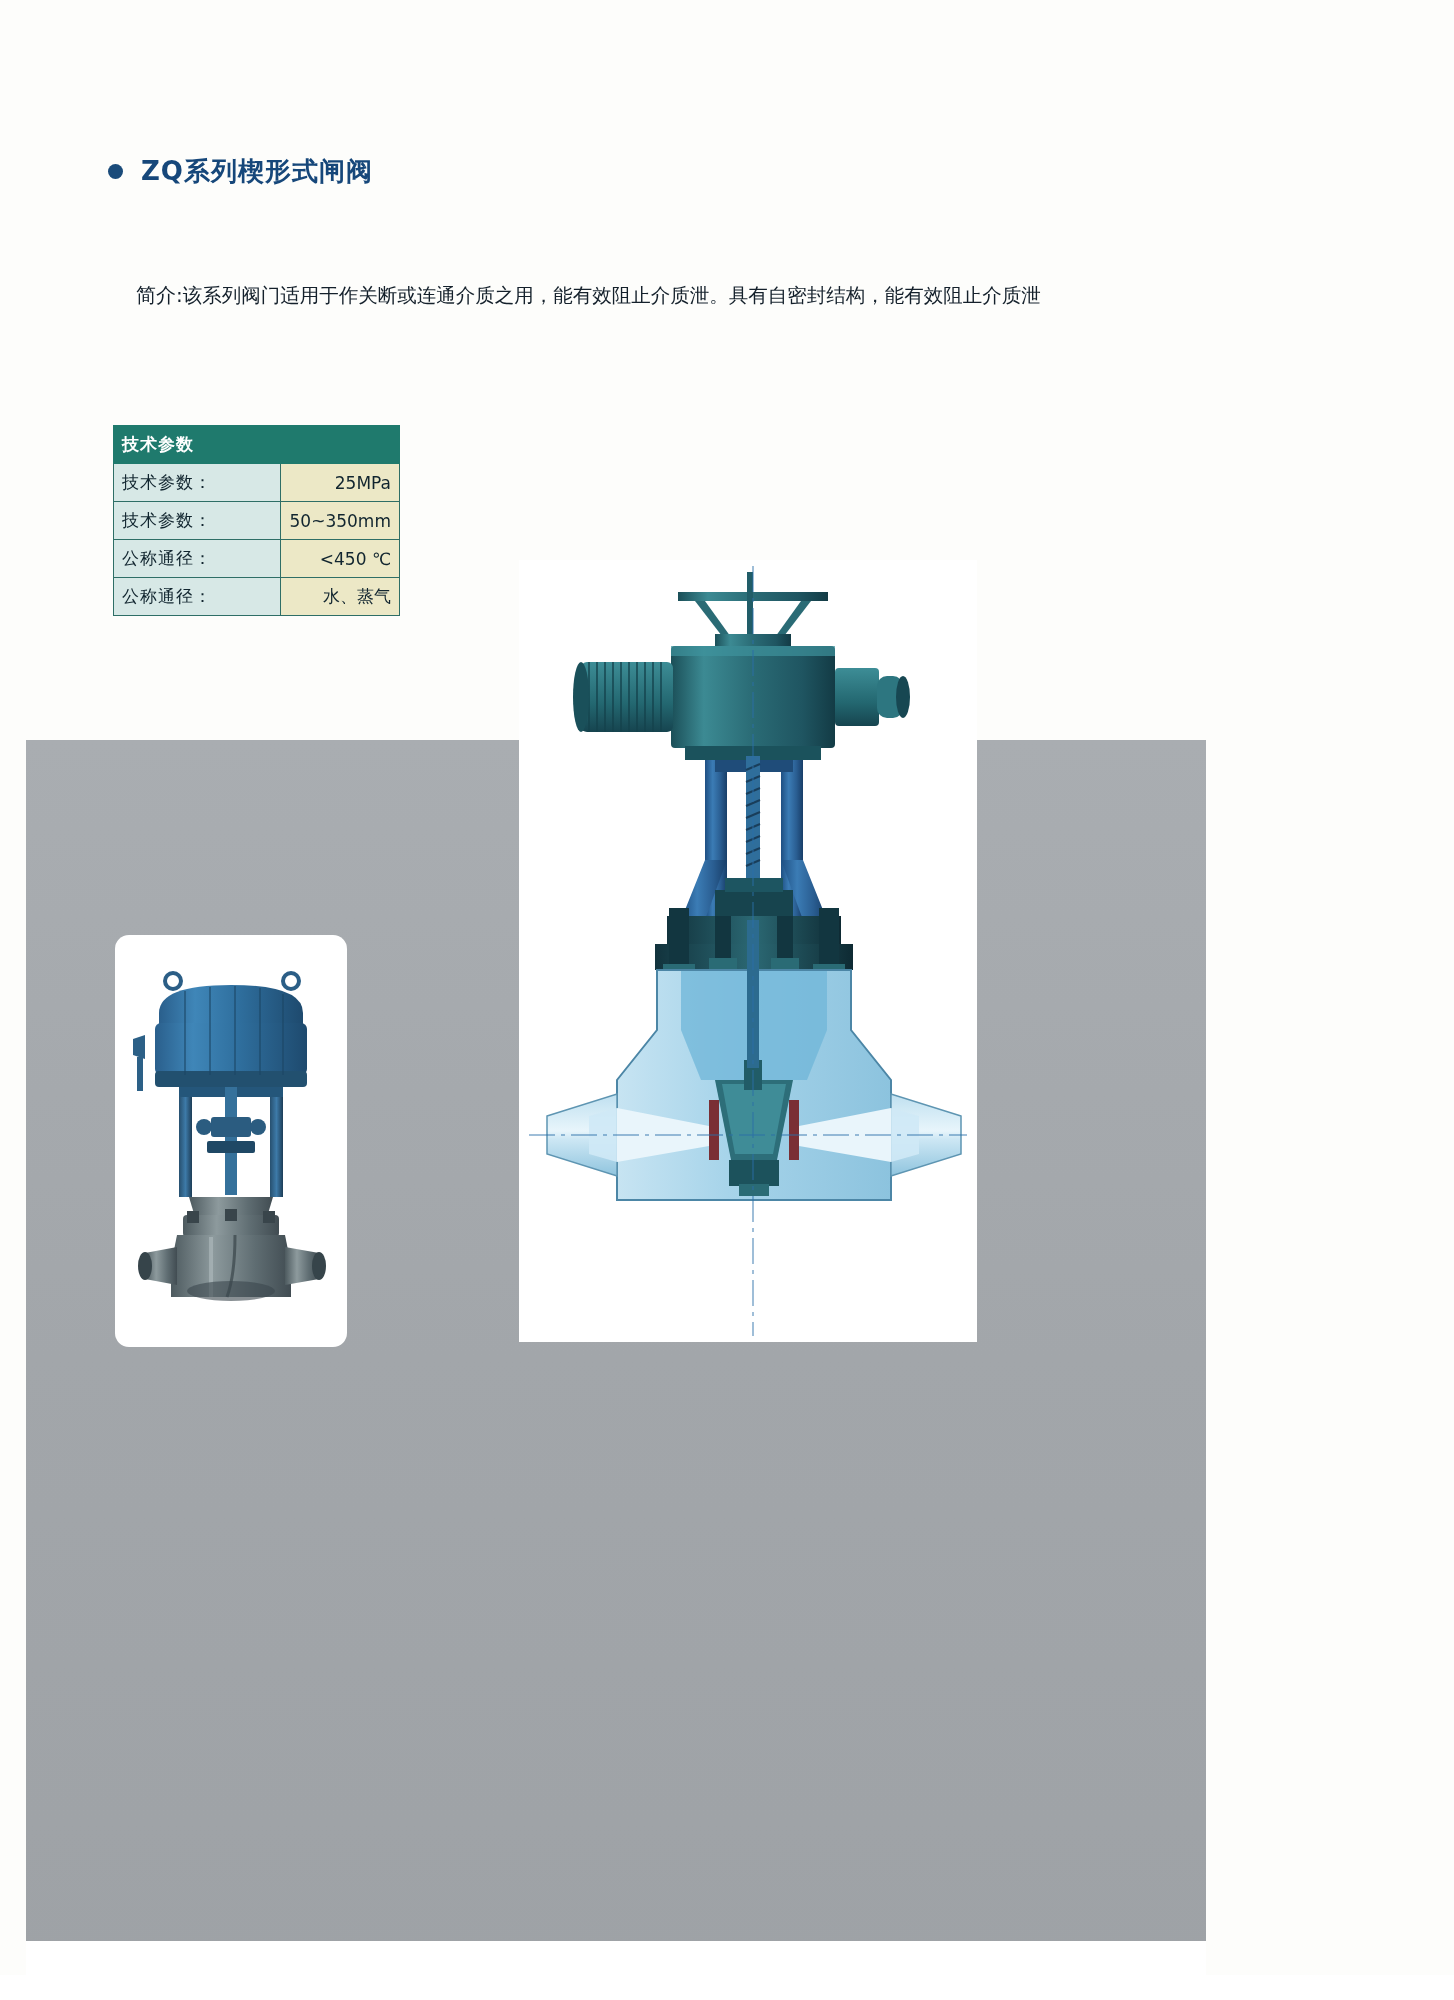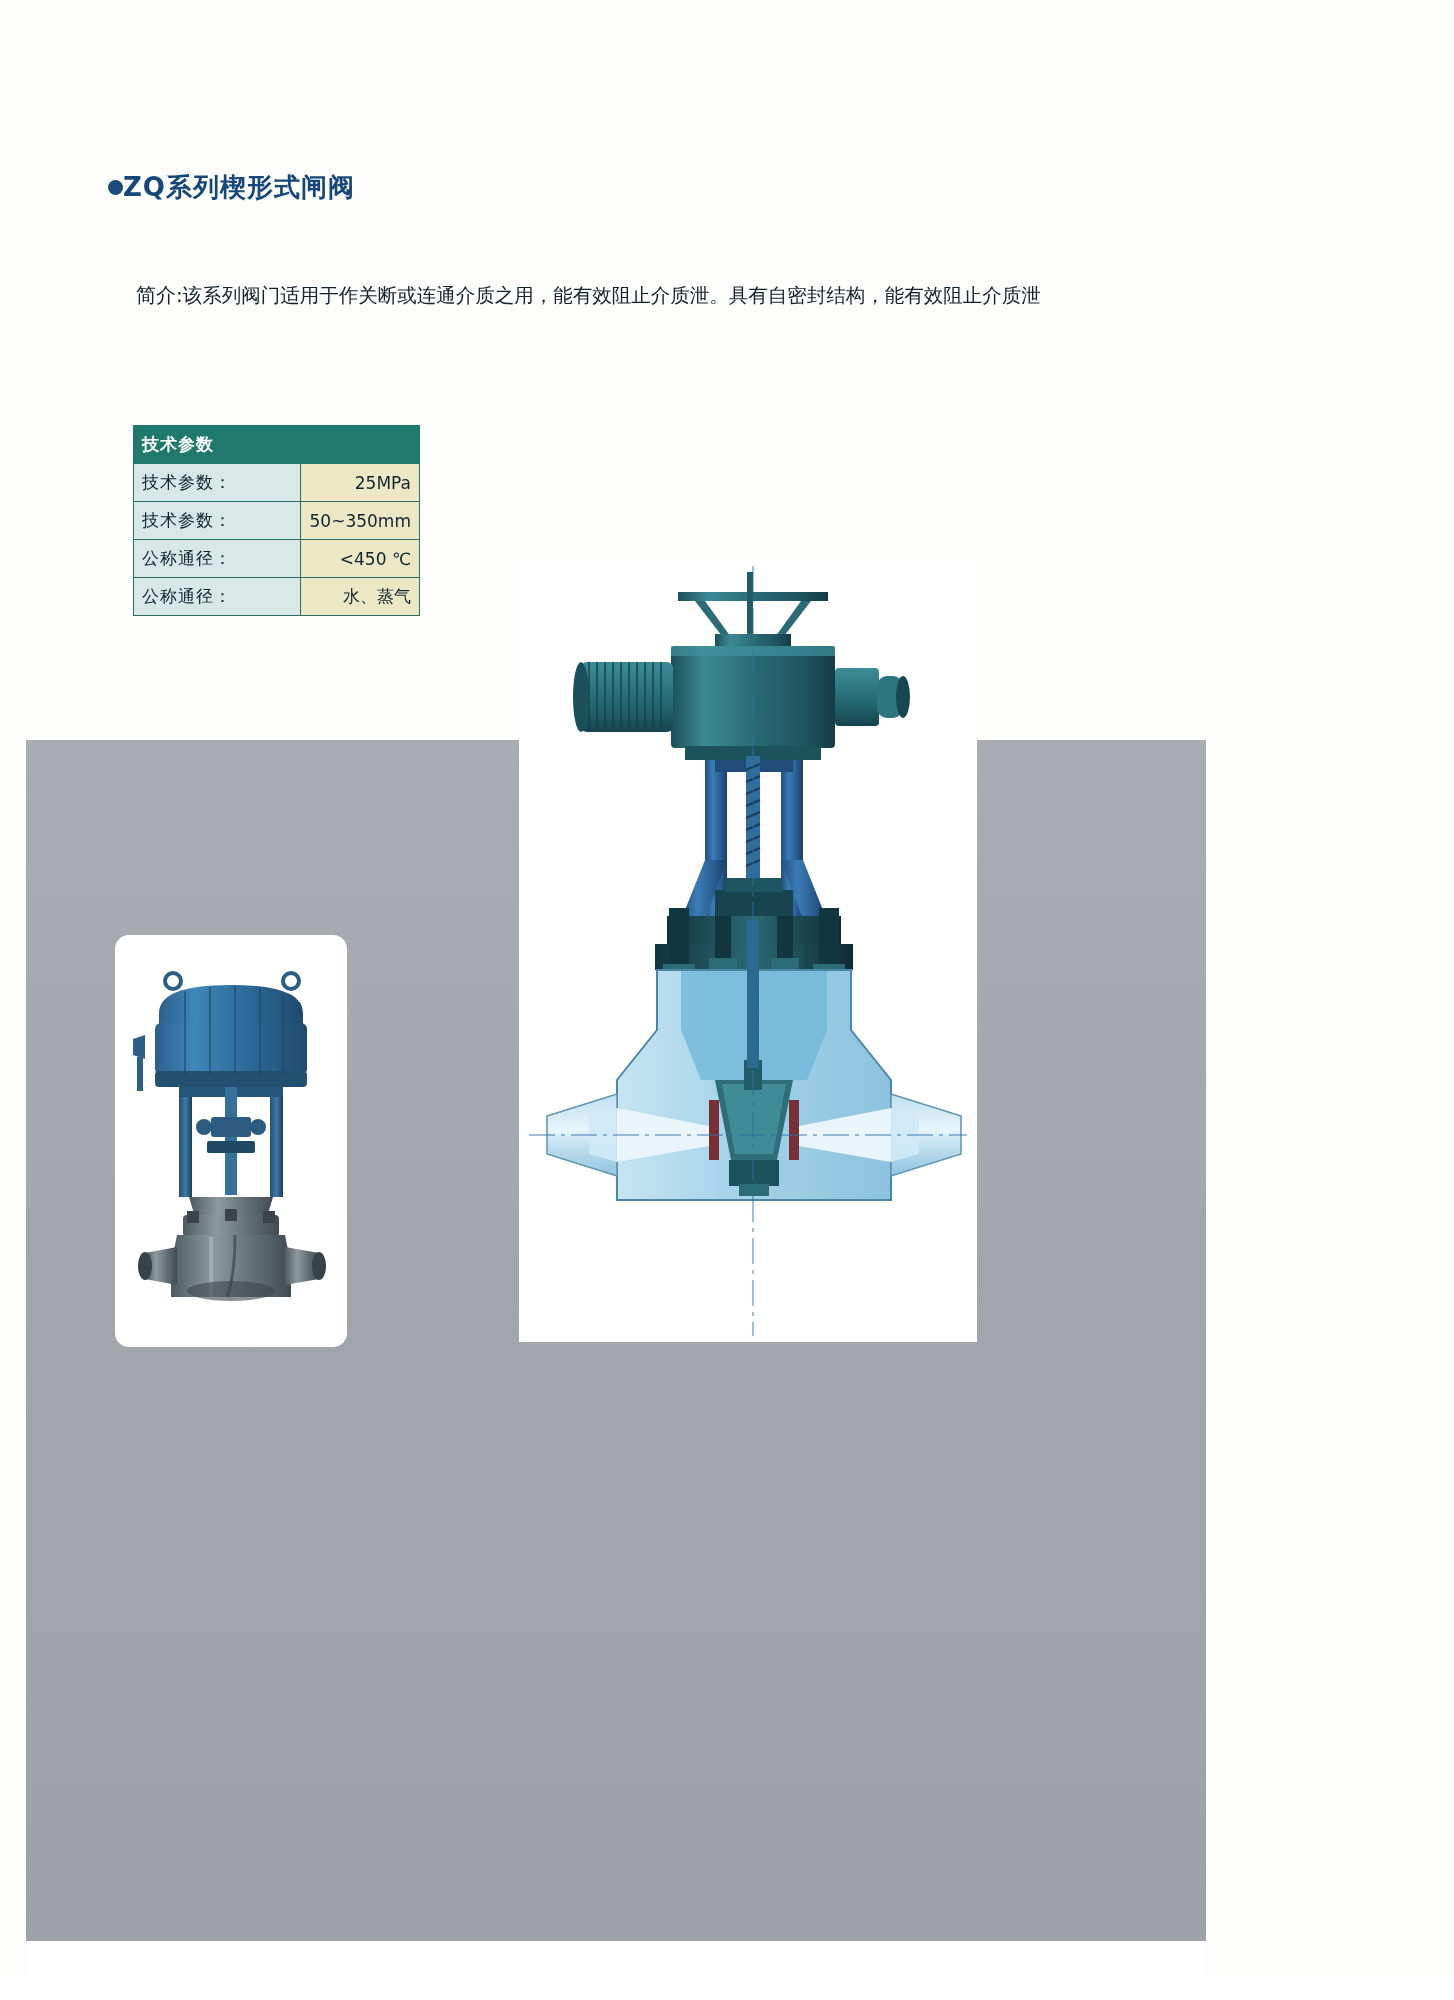--- a/index.html
+++ b/index.html
@@ -13,23 +13,24 @@
     position: relative;
     font-family: "DejaVu Sans", "Liberation Sans", sans-serif;
     overflow: hidden;
     background: #fdfdfb;
   }
 
   
   .title-row {
     position: absolute;
     left: 108px;
-    top: 170px;
+    top: 154px;
     display: flex;
     align-items: center;
+    gap: 18px;
   }
   .bullet {
     width: 15px;
     height: 15px;
     border-radius: 50%;
     background: #1a4b7a;
     display: block;
   }
   .title-text {
     font-size: 26px;
@@ -63,21 +64,20 @@
   }
 
   
   .spec-table {
     position: absolute;
     left: 113px;
     top: 425px;
     width: 287px;
     border-collapse: collapse;
     font-size: 17px;
-    margin-left: 20px;
   }
   .spec-table td {
     border: 1px solid #2e6e66;
     height: 37px;
     padding: 0 8px;
     color: #11252f;
   }
   .spec-table tr.header td {
     background: #1f7a6d;
     color: #ffffff;

